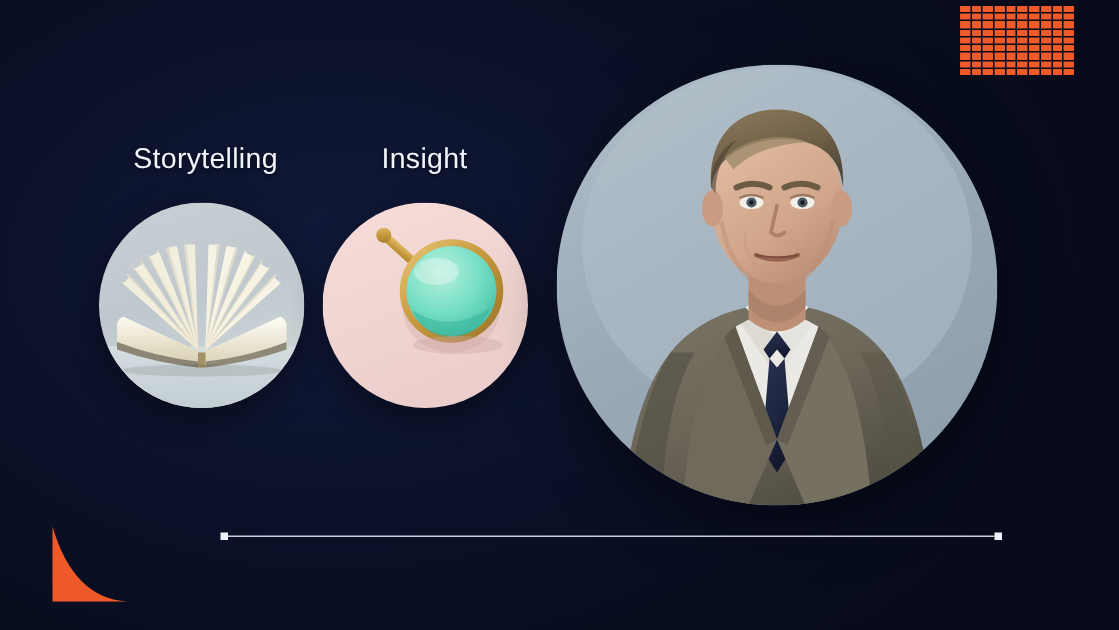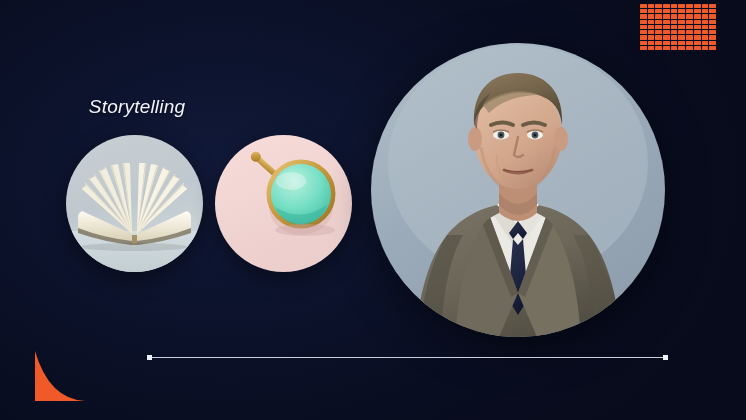--- a/index.html
+++ b/index.html
@@ -47,21 +47,20 @@
     left: 33px;
     bottom: 17px;
     width: 52px;
     height: 52px;
   }
 
   
   .tile-label {
     position: absolute;
     color: #f2f4fb;
-    font-style: italic;
     font-size: 19px;
     font-weight: 400;
     letter-spacing: 0.2px;
     text-align: right;
     white-space: nowrap;
     transform: translateX(-50%);
     text-shadow: 0 1px 3px rgba(0,0,0,0.55);
   }
   #label-storytelling { left: 137px; top: 96px; }
   #label-insight      { left: 283px; top: 96px; }
@@ -207,20 +206,21 @@
       <i style="background: rgb(239, 90, 40);"></i>
       <i style="background: rgb(239, 90, 40);"></i>
       <i style="background: rgb(239, 90, 40);"></i>
       <i style="background: rgb(239, 90, 40);"></i>
       <i style="background: rgb(239, 90, 40);"></i>
       <i style="background: rgb(239, 90, 40);"></i>
       <i style="background: rgb(239, 90, 40);"></i>
     </div>
 
   <div class="tile-label" id="label-storytelling">Storytelling</div>
+  <div class="tile-label" id="label-insight">Insight</div>
 
   <div class="circle-tile" id="tile-book">
     <svg viewBox="0 0 137 137">
       <defs>
         <linearGradient id="bookBg" x1="0" y1="0" x2="0.3" y2="1">
           <stop offset="0%" stop-color="#c9d0d4"></stop>
           <stop offset="55%" stop-color="#bfc8ce"></stop>
           <stop offset="100%" stop-color="#cdd8d9"></stop>
         </linearGradient>
         <linearGradient id="pgL" x1="0" y1="0" x2="0" y2="1">

